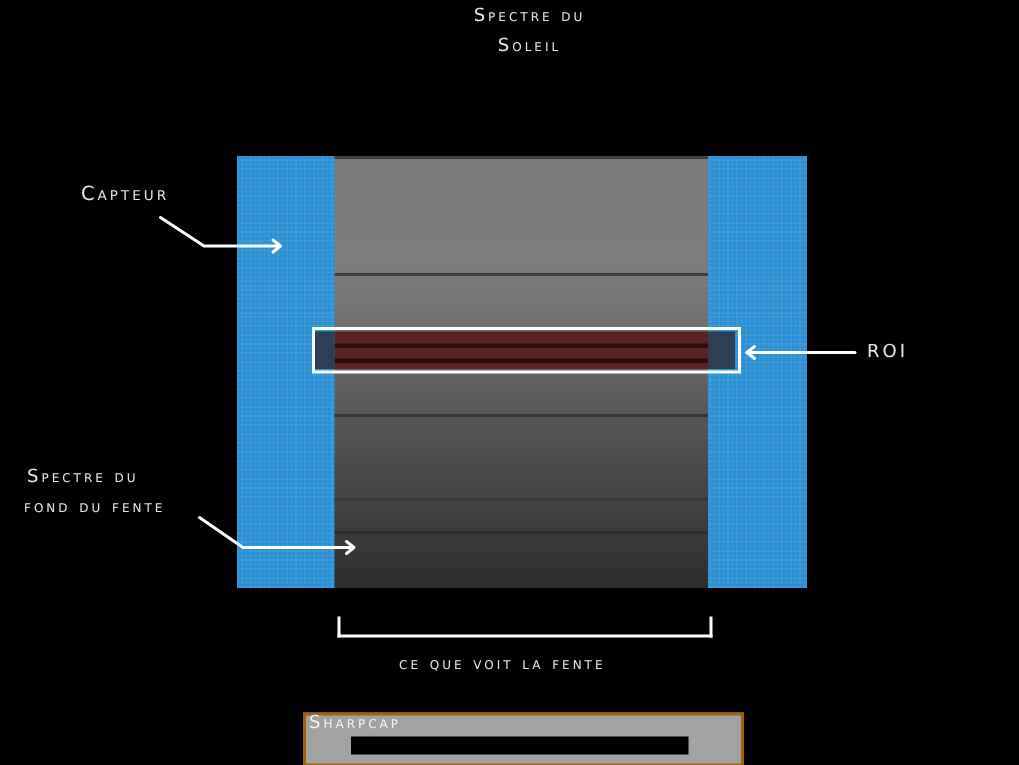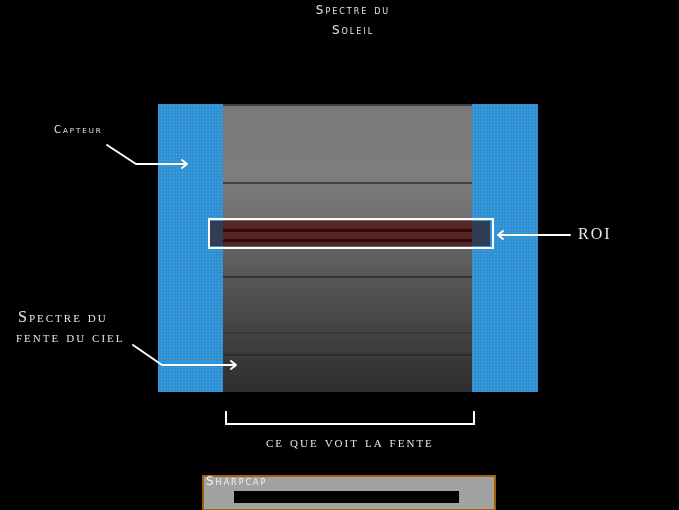--- a/index.html
+++ b/index.html
@@ -1,21 +1,21 @@
 <!DOCTYPE html>
 <html><head>
 <meta charset="utf-8">
 <style>
   html, body { margin:0; padding:0; background:#000; }
   body { width:679px; height:510px; position:relative; overflow:hidden;
          font-family: "DejaVu Sans", sans-serif; color:#e8e8e8; }
   .label { position:absolute; font-variant: small-caps; letter-spacing:2px;
            color:#e6e6e6; white-space:nowrap; line-height:20px; }
-  .sm { font-size:16px;font-family:Liberation Serif, serif; }
-  .md { font-size:10px; }
+  .sm { font-size:12px; }
+  .md { font-size:13px; }
   #title { left:0; width:706px; top:0; text-align:center; font-size:12px; line-height:20px; }
   #title div { text-align:center; }
   .sensor { position:absolute; left:158px; top:104px; width:380px; height:288px;
             background-color:#2a8fd3;
             background-image:
               repeating-linear-gradient(0deg, rgba(255,255,255,0.06) 0 1px, transparent 1px 3px),
               repeating-linear-gradient(90deg, rgba(255,255,255,0.06) 0 1px, transparent 1px 3px); }
   .slit { position:absolute; left:65px; top:0; width:249px; height:288px;
           background: linear-gradient(#7a7a7a 0%, #7d7d7d 25%, #6a6a6a 45%, #575757 60%, #444 78%, #2d2d2d 100%); }
   .line { position:absolute; left:0; width:249px; height:2px; background:rgba(40,40,40,0.7); }
@@ -56,21 +56,21 @@
   </div>
   <div class="roi-side" style="left:52px; width:13px;"></div>
   <div class="roi-side" style="left:314px; width:18px;"></div>
 </div>
 
 <div class="roi-box"></div>
 
 <div class="label sm" style="left:578px; top:224px;">ROI</div>
 
 <div class="label sm" style="left:18px; top:307px;">Spectre du</div>
-<div class="label sm" style="left:16px; top:327px;">fente du ciel</div>
+<div class="label sm" style="left:16px; top:327px;">fond du fente</div>
 
 <svg class="arrows" width="679" height="510">
   <g stroke="#fff" stroke-width="2" fill="none" stroke-linecap="round" stroke-linejoin="round">
     <polyline points="107,145 136,164 186,164"></polyline>
     <polyline points="182,160 187,164 182,168"></polyline>
     <line x1="570" y1="235" x2="498" y2="235"></line>
     <polyline points="503,231 498,235 503,239"></polyline>
     <polyline points="133,345 162,365 235,365"></polyline>
     <polyline points="231,361 236,365 231,369"></polyline>
   </g>

